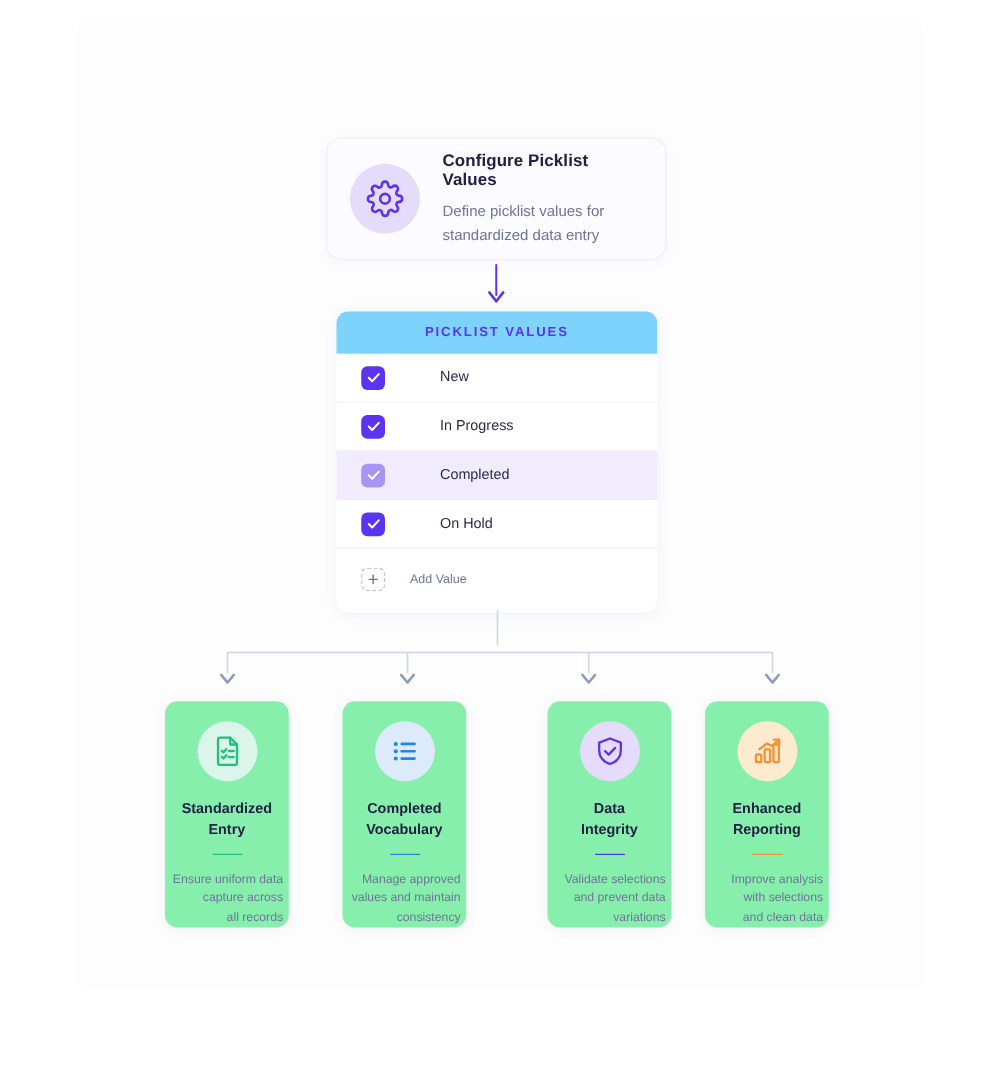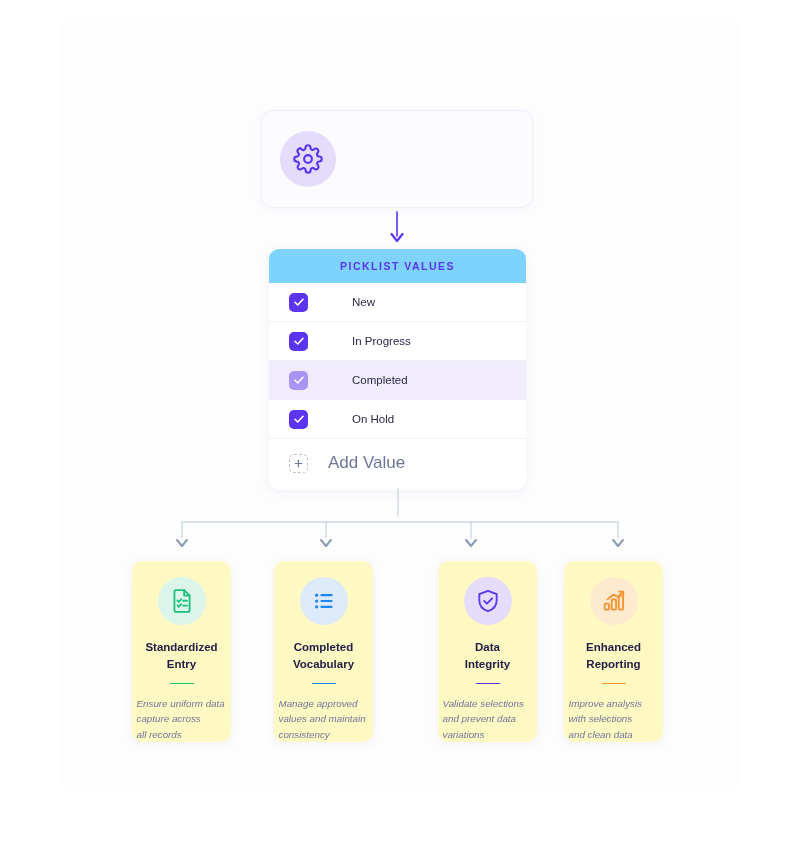--- a/index.html
+++ b/index.html
@@ -157,41 +157,41 @@
     border-radius: 5px;
     border: 1px dashed #b9bdd0;
     display: flex;
     align-items: center;
     justify-content: center;
     flex: 0 0 auto;
     box-sizing: border-box;
   }
   .addvalue-label {
     margin-left: 20px;
-    font-size: 17px;
+    font-size: 10px;
     color: #6e7598;
     font-weight: 500;
   }
 
   
   .tree {
     position: absolute;
     left: 150px;
     top: 488px;
     width: 500px;
     height: 72px;
   }
 
   
   .benefit-card {
     position: absolute;
     top: 561px;
     width: 99px;
     height: 181px;
-    background: #fef9c3;
+    background: #86efac;
     border-radius: 10px;
     box-shadow: 0 2px 11px rgba(80, 80, 130, 0.07);
     display: flex;
     flex-direction: column;
     align-items: center;
     box-sizing: border-box;
     padding-top: 16px;
   }
   .benefit-icon-circle {
     width: 48px;
@@ -213,39 +213,45 @@
   .benefit-divider {
     margin-top: 11px;
     width: 24px;
     height: 2.5px;
     border-radius: 2px;
   }
   .benefit-desc {
     margin-top: 12px;
     font-size: 9.8px;
     color: #6e7598;
-    text-align: left;
+    text-align: right;
     line-height: 15.5px;
     width: 90px;
-    font-style: italic;
   }
 </style>
 </head>
 <body>
 
 <div id="canvas">
 
   <div class="panel-tint"></div>
 
   <div class="config-card">
     <div class="config-icon-circle">
       <svg width="30" height="30" viewBox="0 0 24 24" fill="none" stroke="#5b34ef" stroke-width="1.7" stroke-linecap="round" stroke-linejoin="round">
         <circle cx="12" cy="12" r="3.1"></circle>
         <path d="M19.4 15a1.65 1.65 0 0 0 .33 1.82l.06.06a2 2 0 1 1-2.83 2.83l-.06-.06a1.65 1.65 0 0 0-1.82-.33 1.65 1.65 0 0 0-1 1.51V21a2 2 0 1 1-4 0v-.09A1.65 1.65 0 0 0 9 19.4a1.65 1.65 0 0 0-1.82.33l-.06.06a2 2 0 1 1-2.83-2.83l.06-.06a1.65 1.65 0 0 0 .33-1.82 1.65 1.65 0 0 0-1.51-1H3a2 2 0 1 1 0-4h.09A1.65 1.65 0 0 0 4.6 9a1.65 1.65 0 0 0-.33-1.82l-.06-.06a2 2 0 1 1 2.83-2.83l.06.06a1.65 1.65 0 0 0 1.82.33H9a1.65 1.65 0 0 0 1-1.51V3a2 2 0 1 1 4 0v.09a1.65 1.65 0 0 0 1 1.51 1.65 1.65 0 0 0 1.82-.33l.06-.06a2 2 0 1 1 2.83 2.83l-.06.06a1.65 1.65 0 0 0-.33 1.82V9a1.65 1.65 0 0 0 1.51 1H21a2 2 0 1 1 0 4h-.09a1.65 1.65 0 0 0-1.51 1z"></path>
       </svg>
+    </div>
+    <div class="config-text">
+      <div class="config-title">Configure Picklist Values</div>
+      <div class="config-sub">
+        <div>Define picklist values for</div>
+        <div>standardized data entry</div>
+      </div>
     </div>
   </div>
 
   <div class="arrow-down-purple">
     <svg width="24" height="36" viewBox="0 0 24 36">
       <line x1="12" y1="2" x2="12" y2="26" stroke="#5b34ef" stroke-width="1.6" stroke-linecap="round"></line>
       <path d="M6.5 24 L12 31 L17.5 24" fill="none" stroke="#5b34ef" stroke-width="2.2" stroke-linecap="round" stroke-linejoin="round"></path>
     </svg>
   </div>
 

